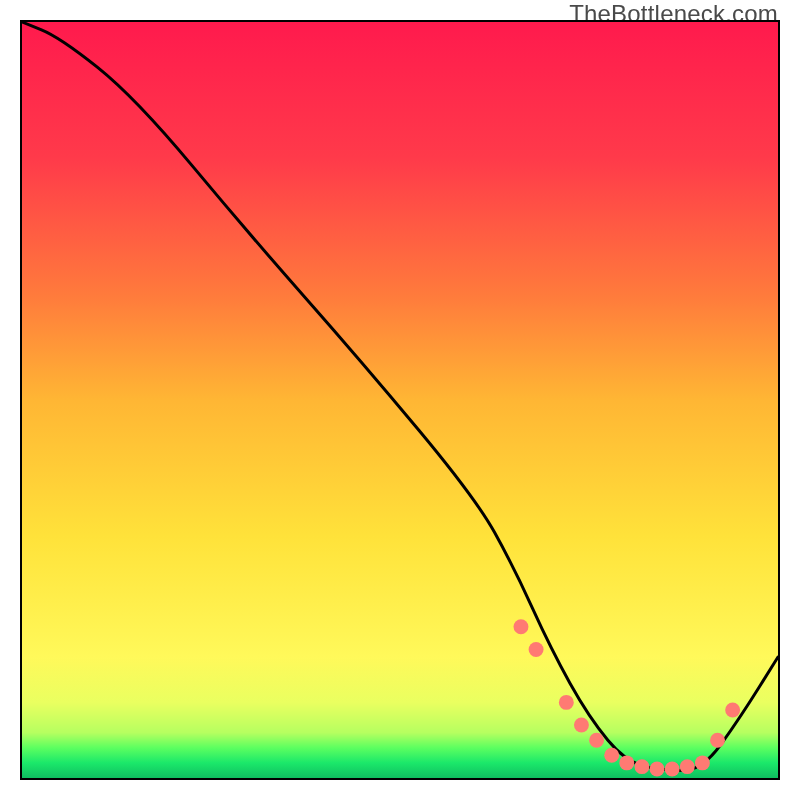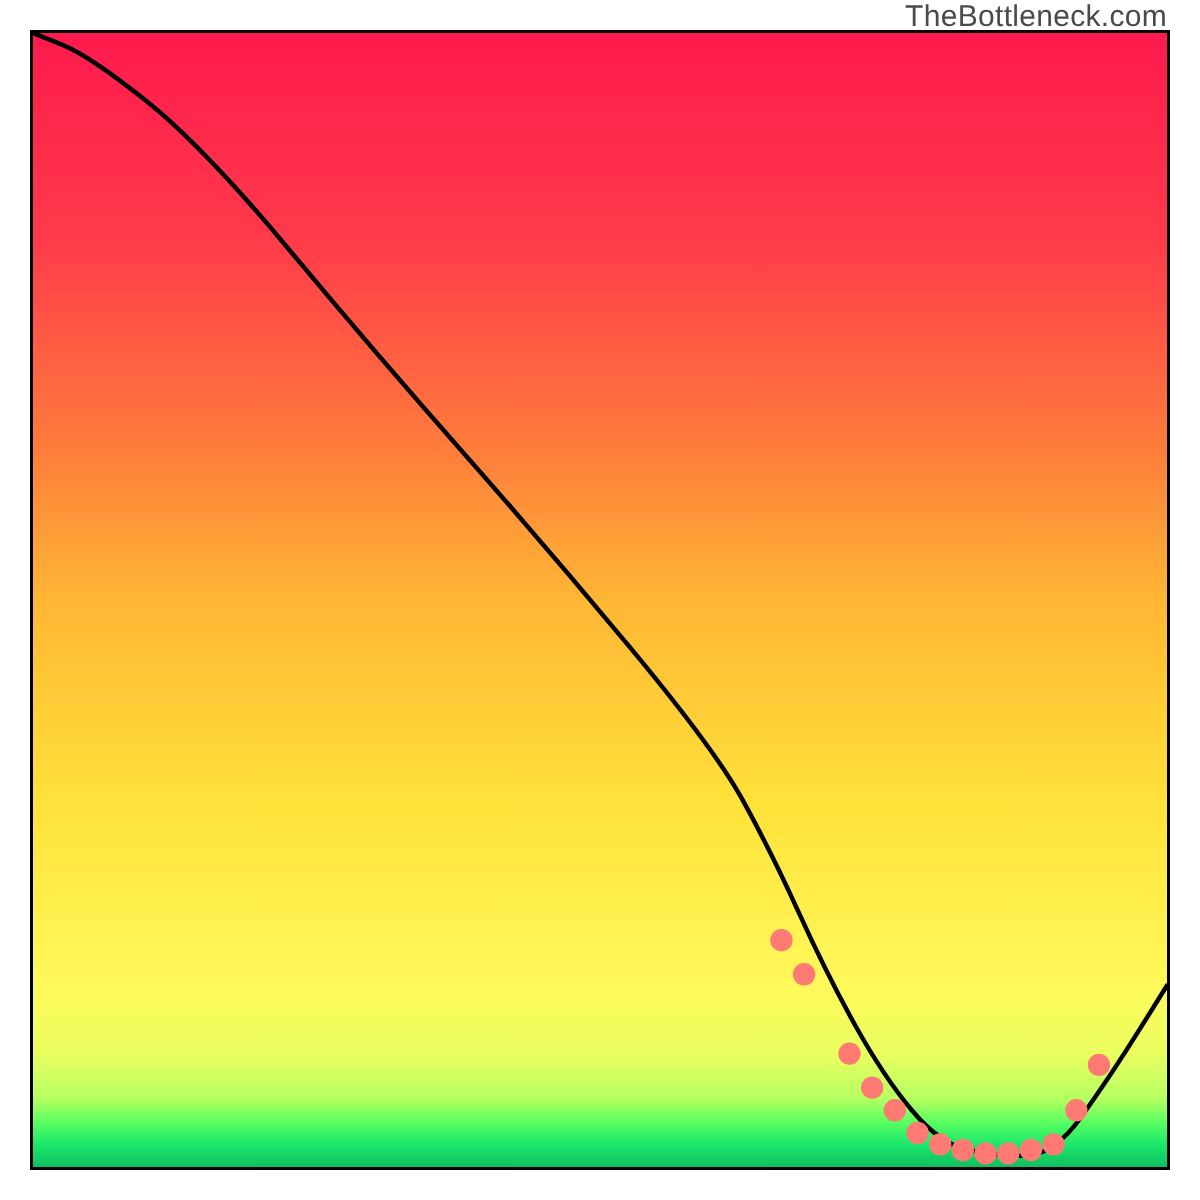--- a/index.html
+++ b/index.html
@@ -60,21 +60,21 @@
   }
   .marker {
     fill: #ff7a73;
     stroke: none;
   }
   #watermark {
     position: absolute;
     top: 0px;
     right: 22px;
     color: #4a4a4a;
-    font-size: 20px;
+    font-size: 24px;
     font-weight: 400;
     letter-spacing: 0.2px;
   }
 </style>
 </head>
 <body>
 
 <div id="stage">
 
   <div id="watermark">TheBottleneck.com</div>

